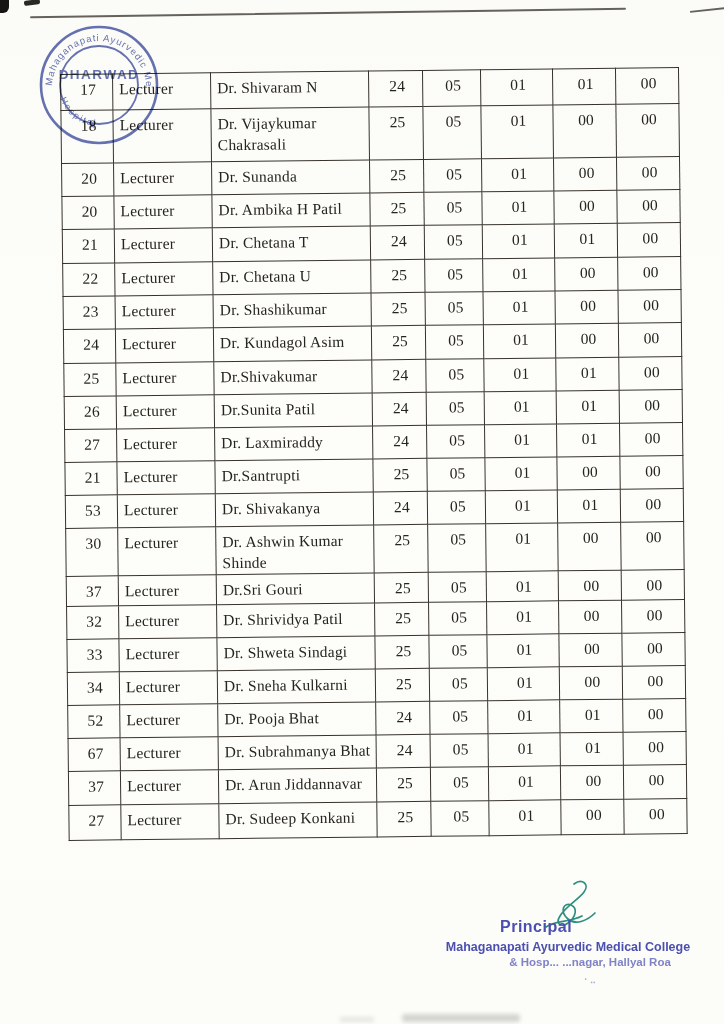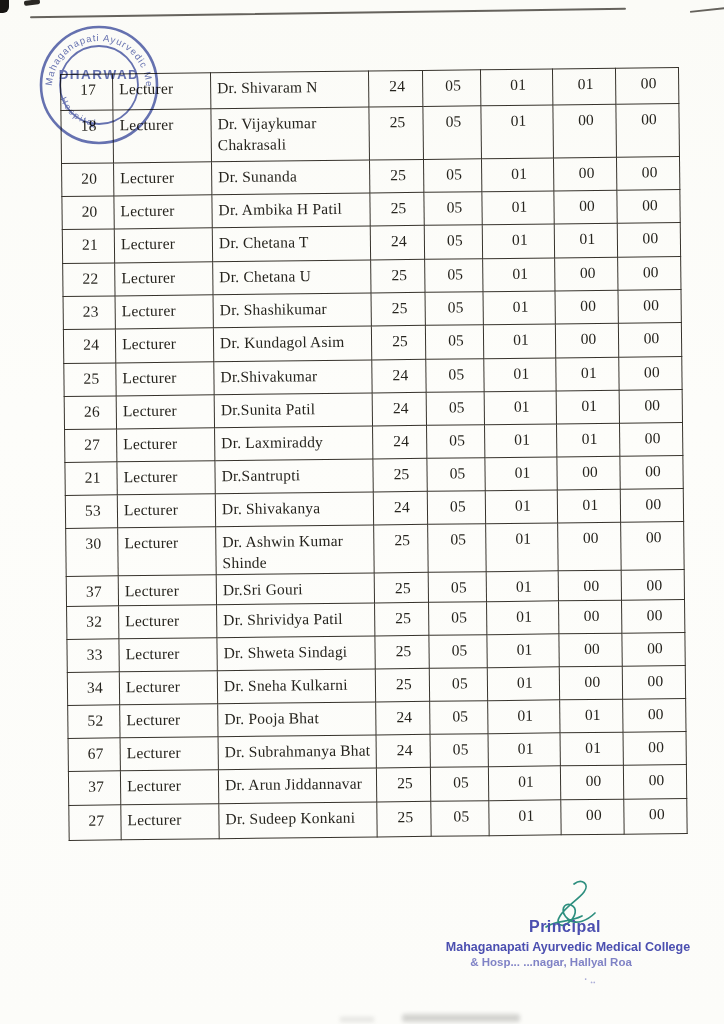--- a/index.html
+++ b/index.html
@@ -36,31 +36,31 @@
   td.title{padding-left:5px;}
   td.name{padding-left:6px;}
 
   
   .stamp{position:absolute;left:36px;top:22px;width:126px;height:126px;
     opacity:.78;mix-blend-mode:multiply;filter:blur(.3px);z-index:5;}
 
   
   .signature-svg{position:absolute;left:538px;top:878px;width:66px;height:58px;}
   .sig-role{
-    position:absolute;left:500px;top:918px;width:130px;text-align:center;
+    position:absolute;left:500px;top:918px;width:130px;
     font-family:"Liberation Sans",sans-serif;font-weight:bold;font-size:16px;
     letter-spacing:.5px;filter:blur(.25px);
   }
   .sig-org1{
     position:absolute;left:443px;top:940px;width:250px;text-align:center;
     font-family:"Liberation Sans",sans-serif;font-weight:bold;font-size:12.5px;
     filter:blur(.3px);
   }
   .sig-org2{
-    position:absolute;left:431px;top:956px;width:240px;text-align:center;
+    position:absolute;left:470px;top:956px;width:240px;text-align:center;
     font-family:"Liberation Sans",sans-serif;font-weight:bold;font-size:11.5px;
     opacity:.7;filter:blur(.5px);
   }
   .sig-frag{
     position:absolute;left:560px;top:972px;width:60px;text-align:center;
     font-family:"Liberation Sans",sans-serif;font-weight:bold;font-size:10px;
     opacity:.45;filter:blur(.6px);
   }
   .bottom-smudge-1{position:absolute;left:402px;top:1014px;width:118px;height:8px;
     background:#6a6a66;opacity:.28;filter:blur(2px);border-radius:3px;}

